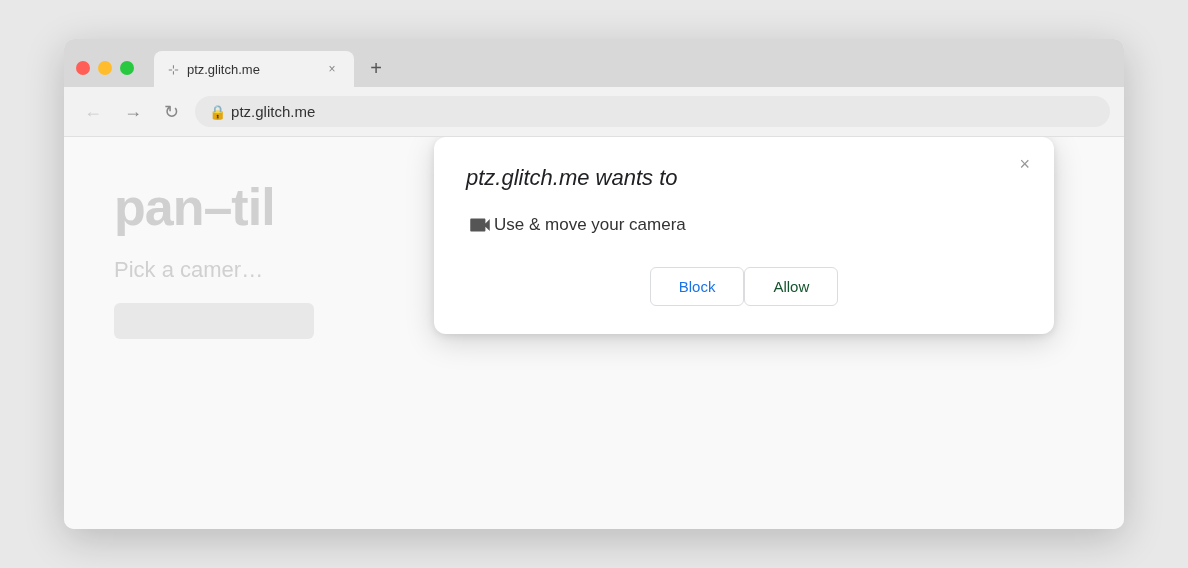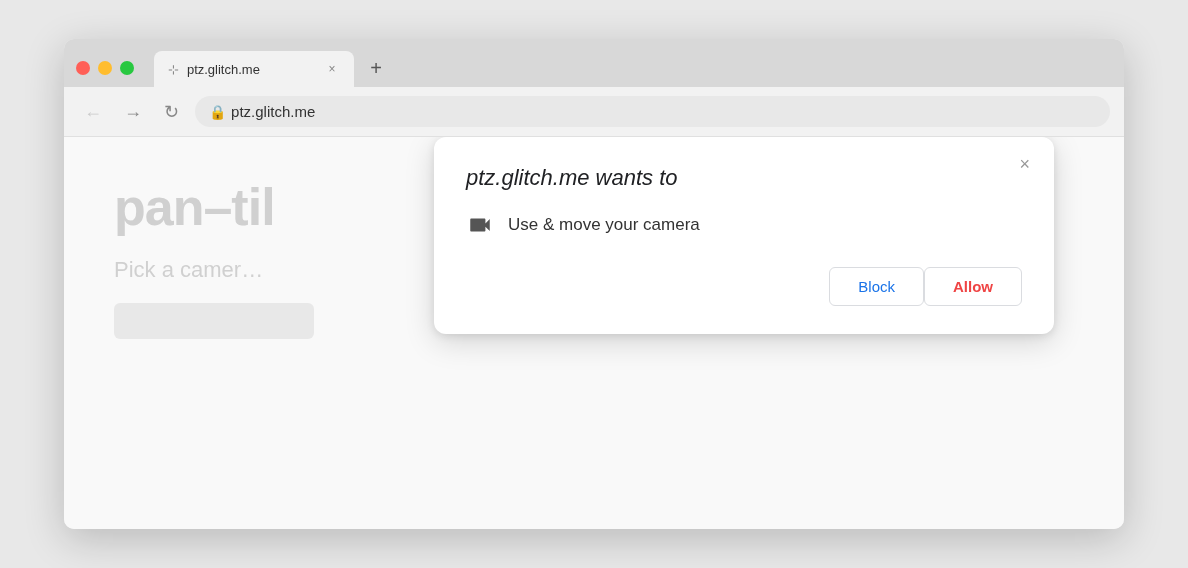--- a/index.html
+++ b/index.html
@@ -233,21 +233,20 @@
       font-size: 22px;
       font-weight: 400;
       color: #202124;
       margin-bottom: 20px;
       font-style: italic;
     }
 
     .dialog-permission {
       display: flex;
       align-items: center;
-      gap: 14px;
       margin-bottom: 28px;
     }
 
     .camera-icon {
       width: 28px;
       height: 28px;
       color: #555;
       flex-shrink: 0;
       display: flex;
       align-items: center;
@@ -259,41 +258,40 @@
       height: 26px;
     }
 
     .permission-text {
       font-size: 17px;
       color: #333;
     }
 
     .dialog-actions {
       display: flex;
-      justify-content: flex-end;
+      justify-content: center;
     }
 
     .btn-block, .btn-allow {
       padding: 10px 28px;
       border-radius: 6px;
       border: 1.5px solid #dadce0;
       background: white;
       font-size: 15px;
       font-weight: 500;
       cursor: pointer;
       font-family: inherit;
     }
 
     .btn-block {
       color: #1a73e8;
     }
 
     .btn-allow {
-      color: #ef4444;
-      font-weight: bold;
+      color: #14532d;
     }
   </style>
 </head>
 <body>
 
 <div class="browser-window">
 
   <div class="tab-bar">
     <div class="window-controls">
       <button class="control-btn control-close"></button>

